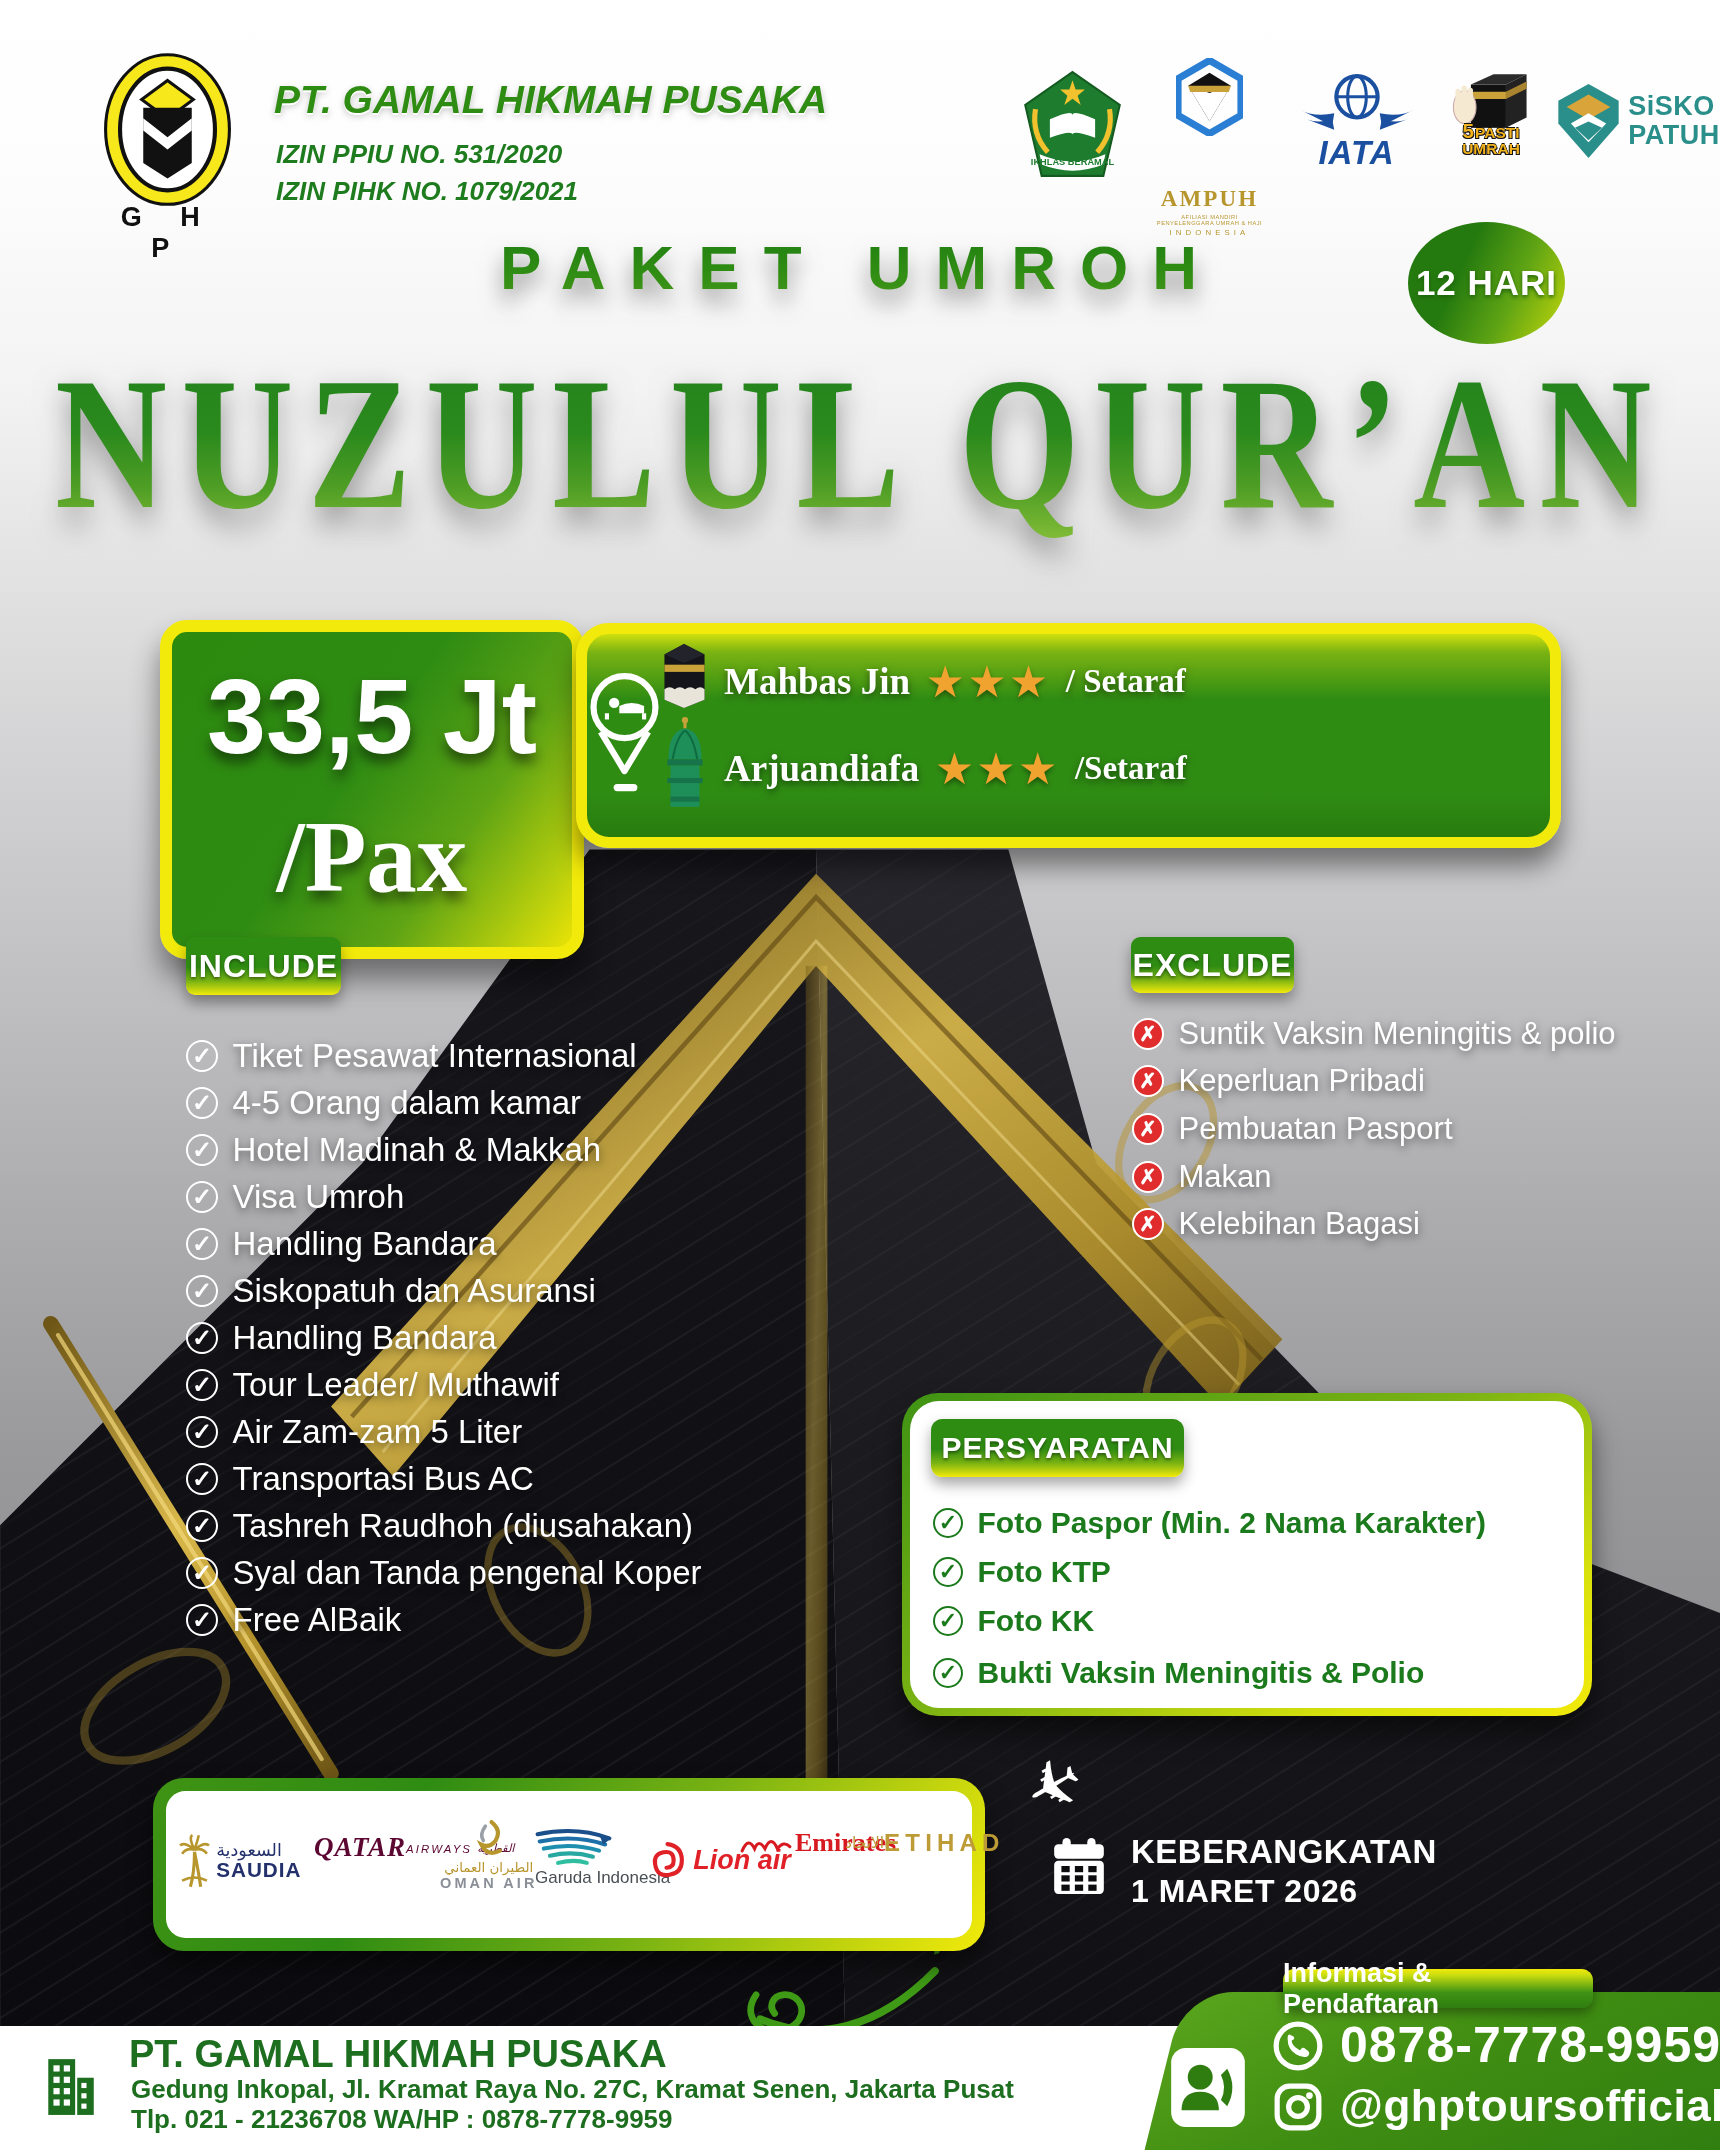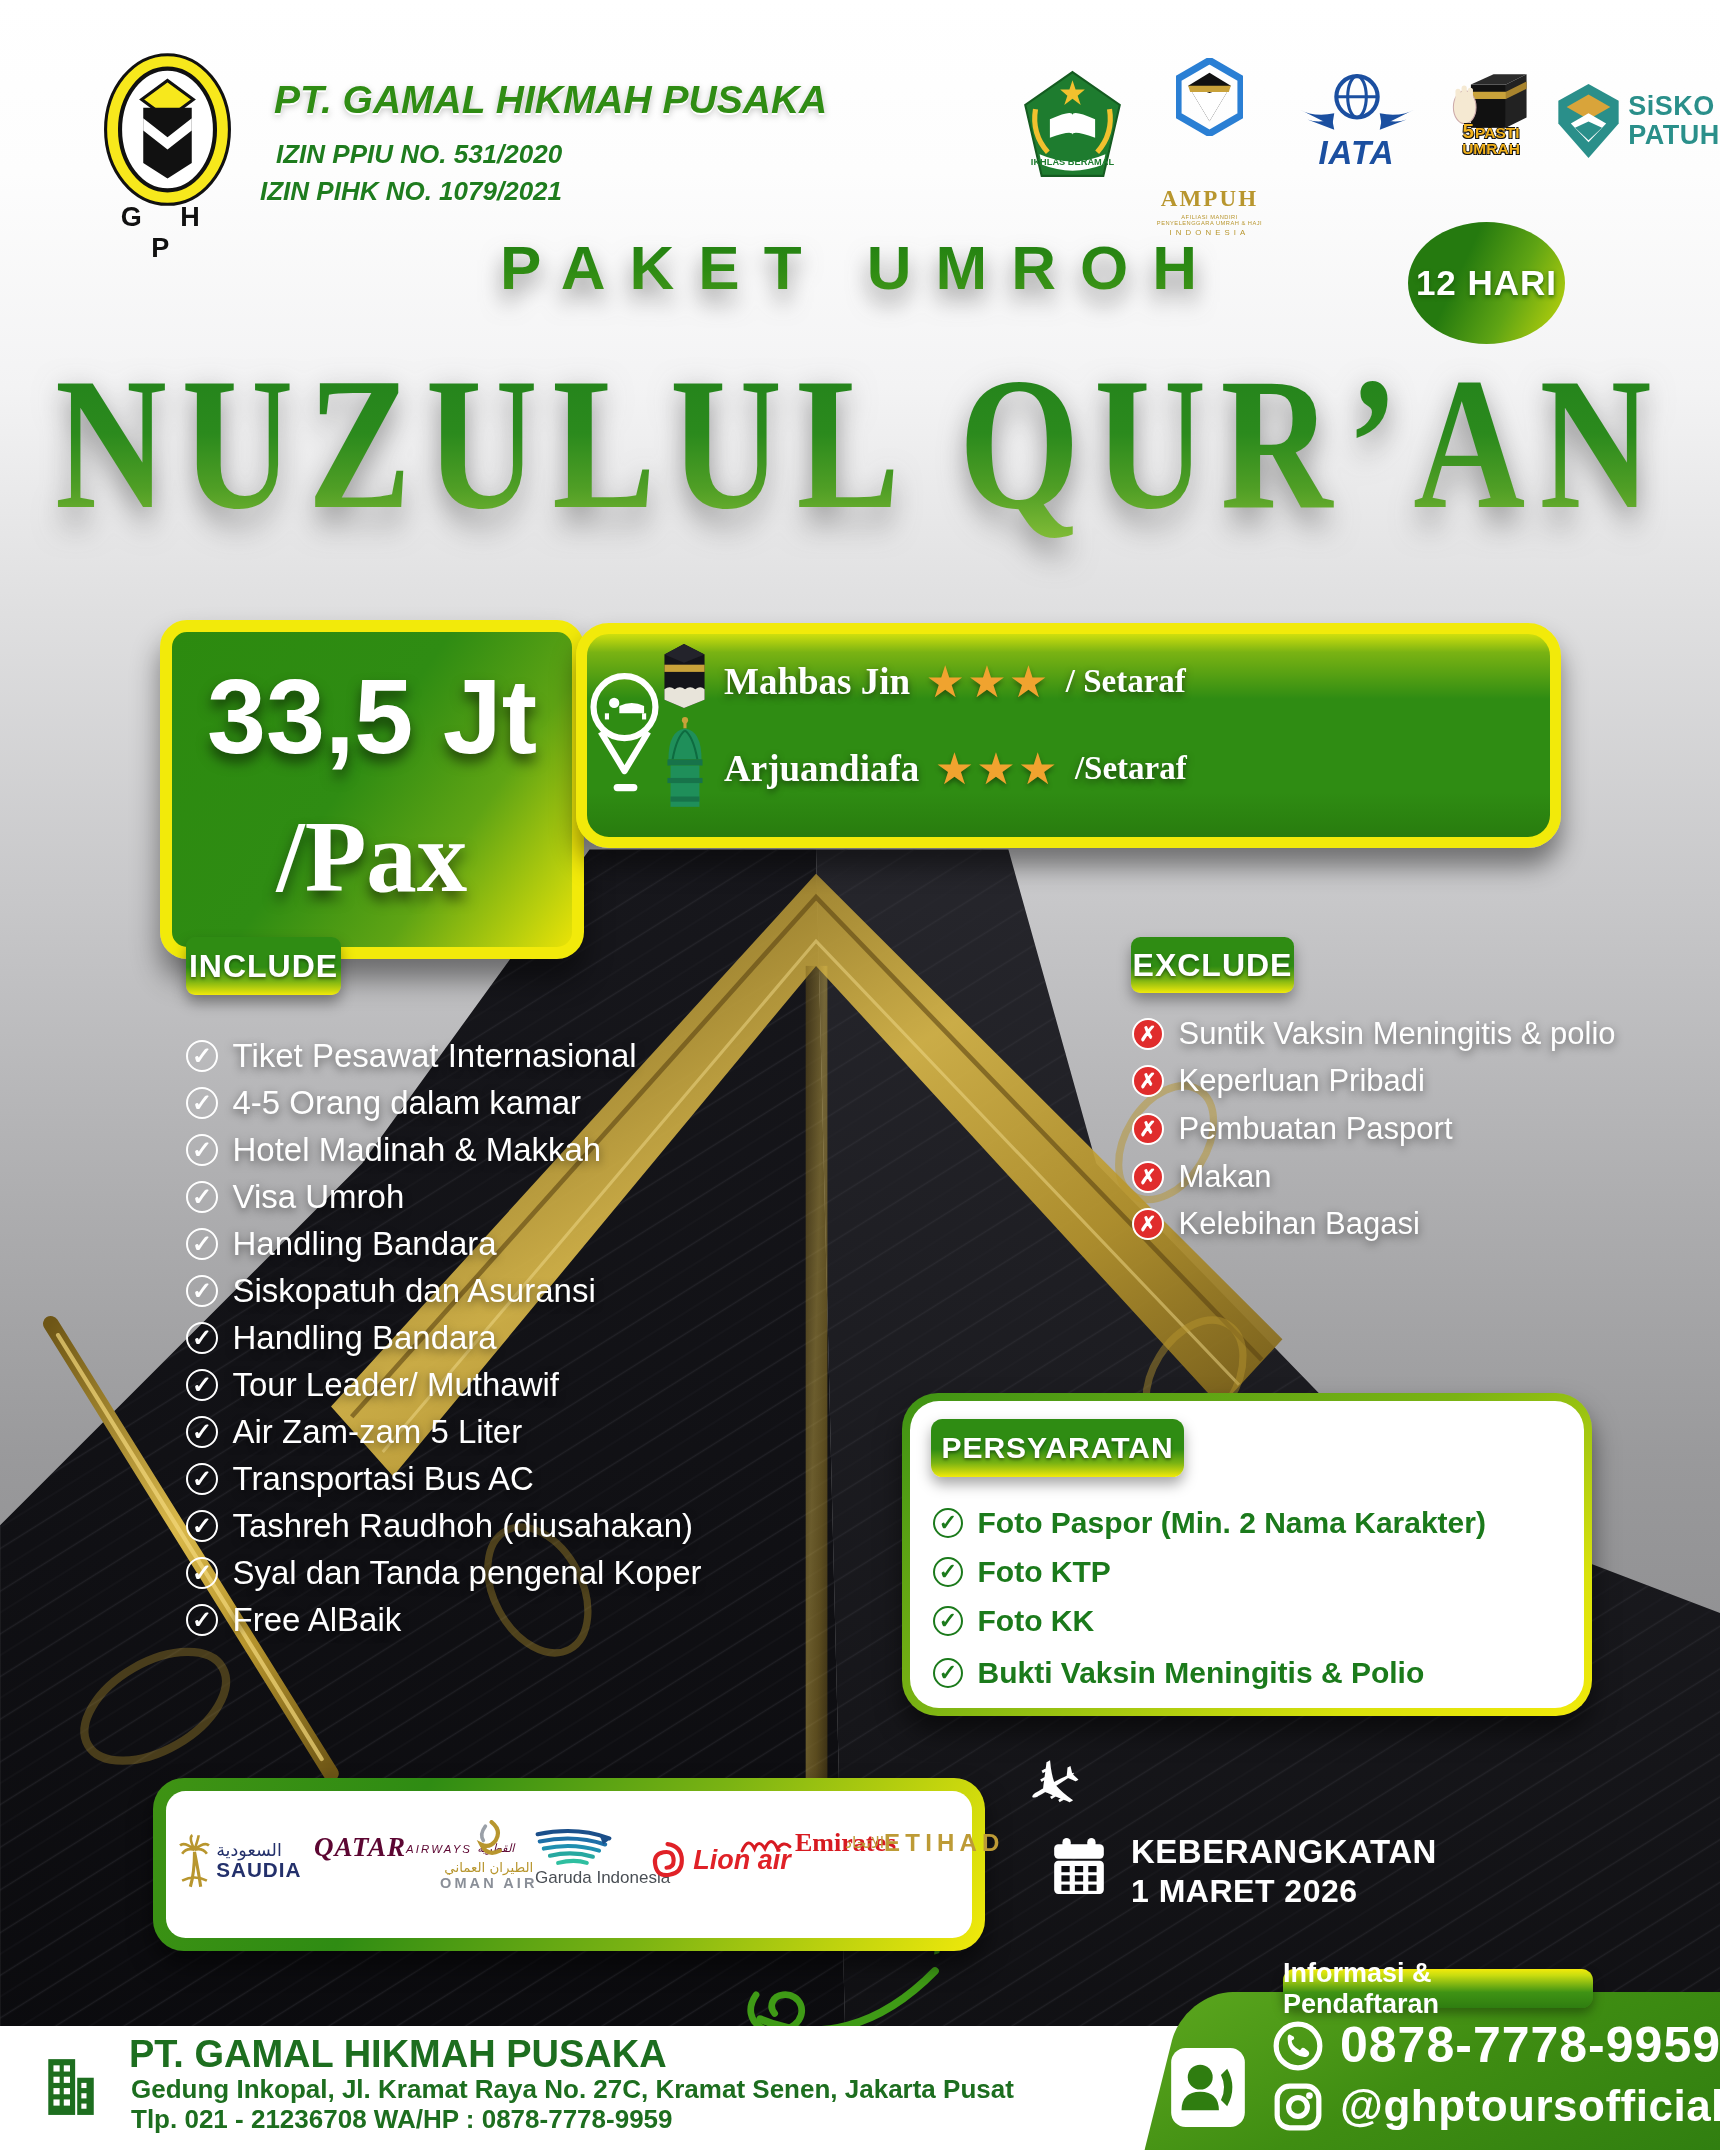--- a/index.html
+++ b/index.html
@@ -174,21 +174,21 @@
     <ellipse cx="125" cy="150" rx="120" ry="145" fill="#f7e81c" stroke="#111" stroke-width="6"></ellipse>
     <ellipse cx="125" cy="150" rx="92" ry="118" fill="#fff" stroke="#111" stroke-width="8"></ellipse>
     <polygon points="125,55 175,92 125,129 75,92" fill="#f7e81c" stroke="#111" stroke-width="6"></polygon>
     <polygon points="78,108 172,108 172,215 125,245 78,215" fill="#111"></polygon>
     <polygon points="78,128 125,165 172,128 172,152 125,189 78,152" fill="#fff"></polygon>
   </svg>
   <div class="abs ghp-letters" style="left:101px;top:202px;width:134px;">G H P</div>
 
   <div class="abs company-name" style="left:274px;top:78px;">PT. GAMAL HIKMAH PUSAKA</div>
   <div class="abs permit" style="left:276px;top:139px;">IZIN PPIU NO. 531/2020</div>
-  <div class="abs permit" style="left:260px;top:176px;">IZIN PIHK NO. 1079/2021</div>
+  <div class="abs permit" style="left:276px;top:176px;">IZIN PIHK NO. 1079/2021</div>
 
   <svg class="abs" width="103" height="111" viewBox="0 0 100 108" style="left:1021px;top:70px">
     <path d="M50 2 L96 34 L80 103 L20 103 L4 34 Z" fill="#1e7c2f" stroke="#145b20" stroke-width="2"></path>
     <polygon points="50,10 53,19 62,19 55,25 58,34 50,28 42,34 45,25 38,19 47,19" fill="#f2c12e"></polygon>
     <path d="M28 48 Q50 38 50 44 Q50 38 72 48 L72 66 Q50 58 50 63 Q50 58 28 66 Z" fill="#fff"></path>
     <path d="M14 38 Q10 62 26 80" stroke="#f2c12e" stroke-width="5" fill="none"></path>
     <path d="M86 38 Q90 62 74 80" stroke="#f2c12e" stroke-width="5" fill="none"></path>
     <path d="M18 82 Q50 96 82 82 L80 92 Q50 104 20 92 Z" fill="#fff"></path>
     <text x="50" y="92" text-anchor="middle" font-size="9" fill="#1e7c2f" font-weight="bold">IKHLAS BERAMAL</text>
   </svg>

